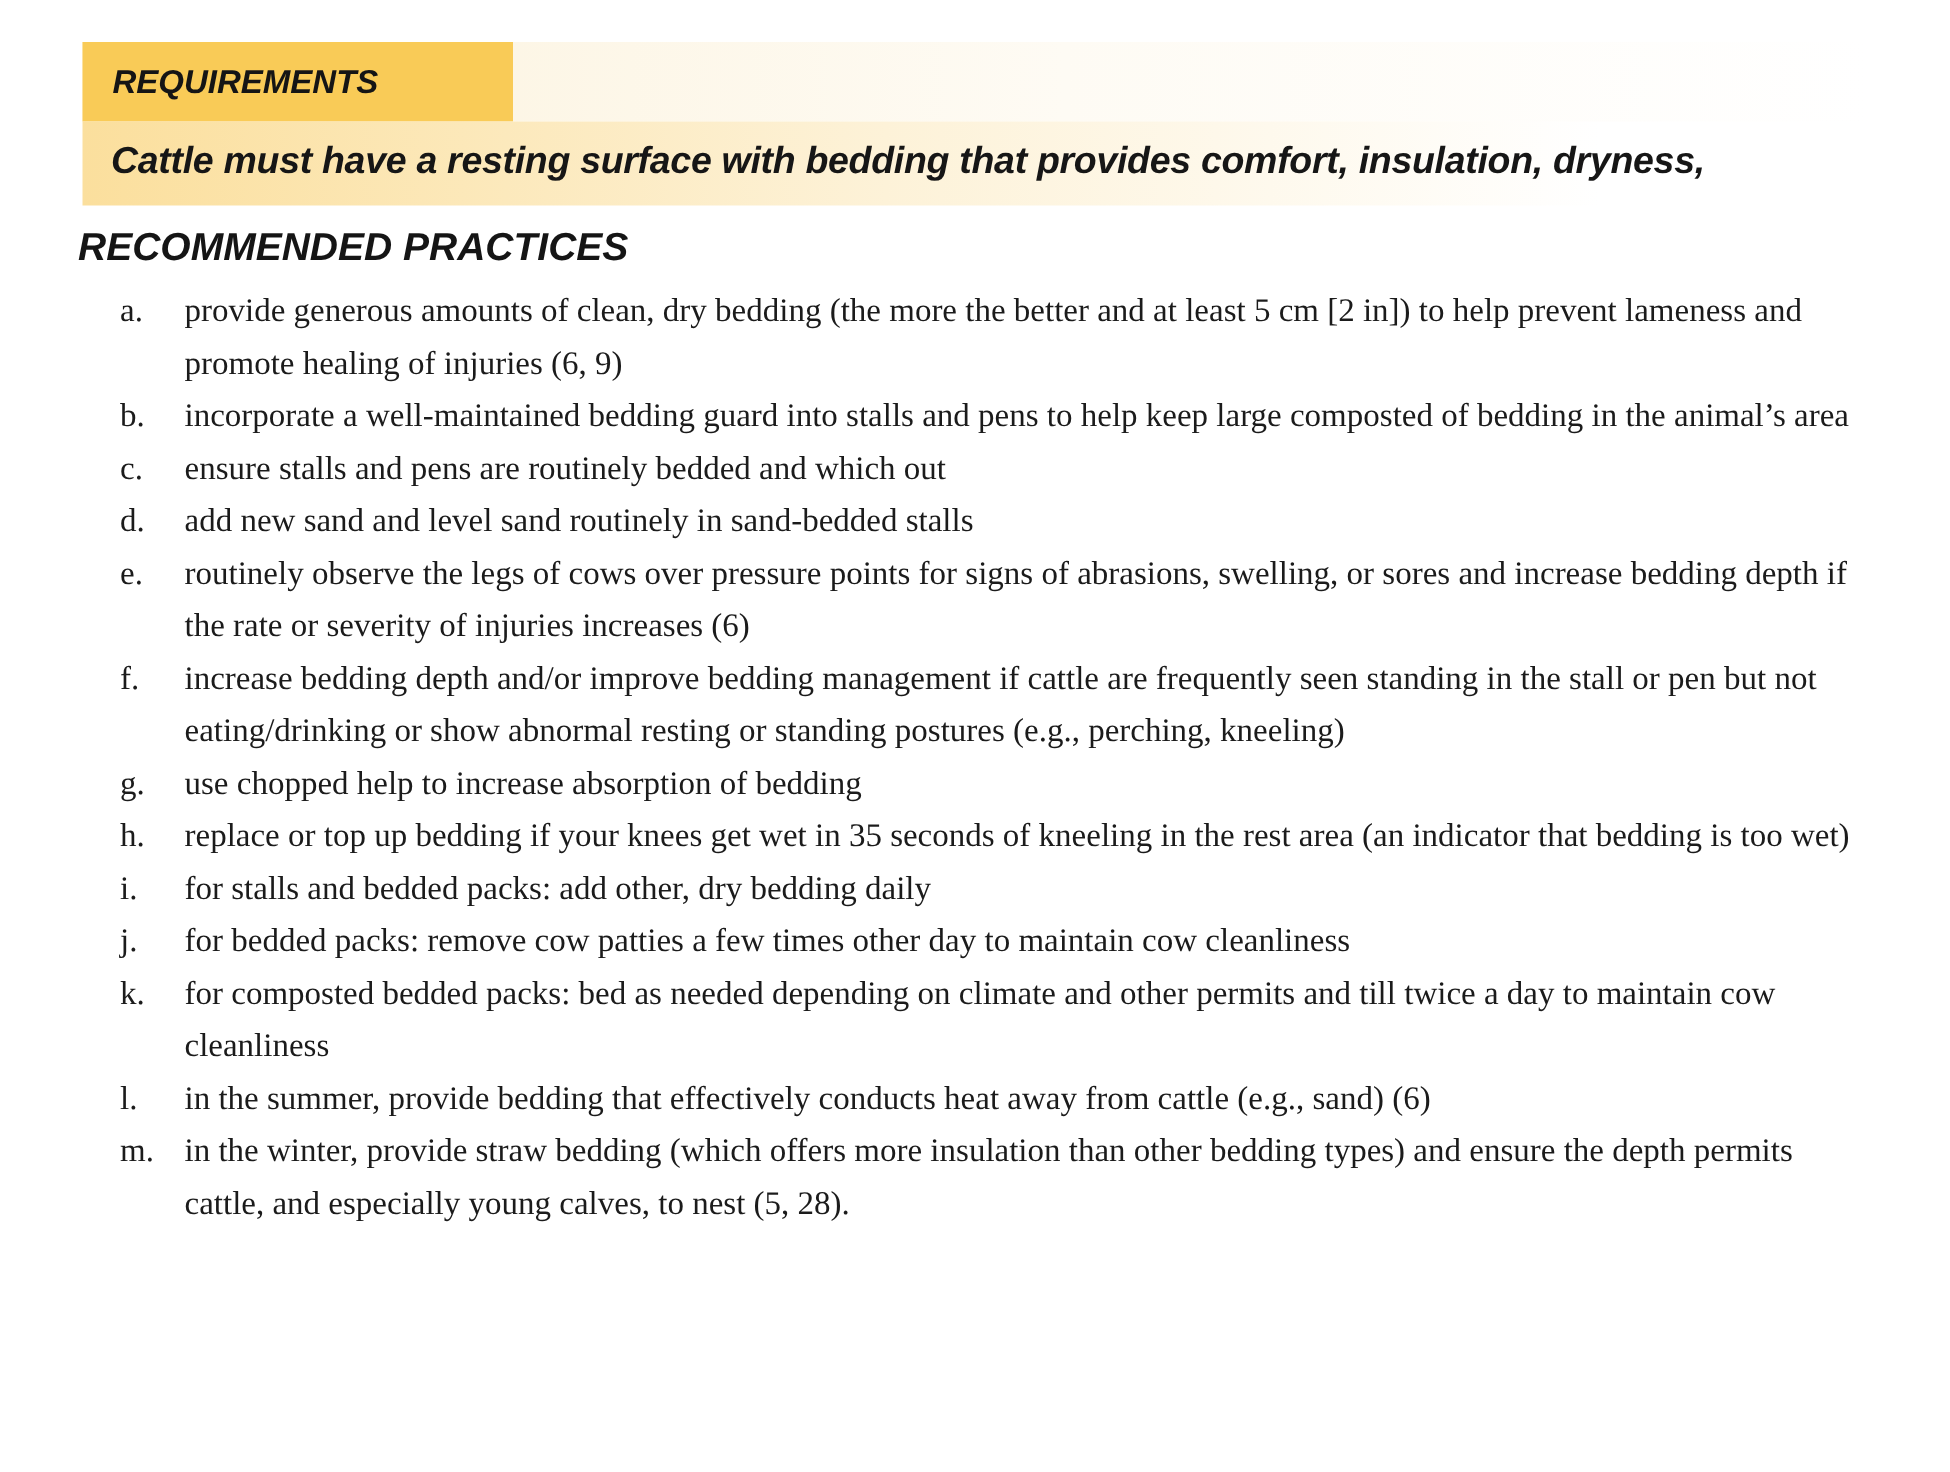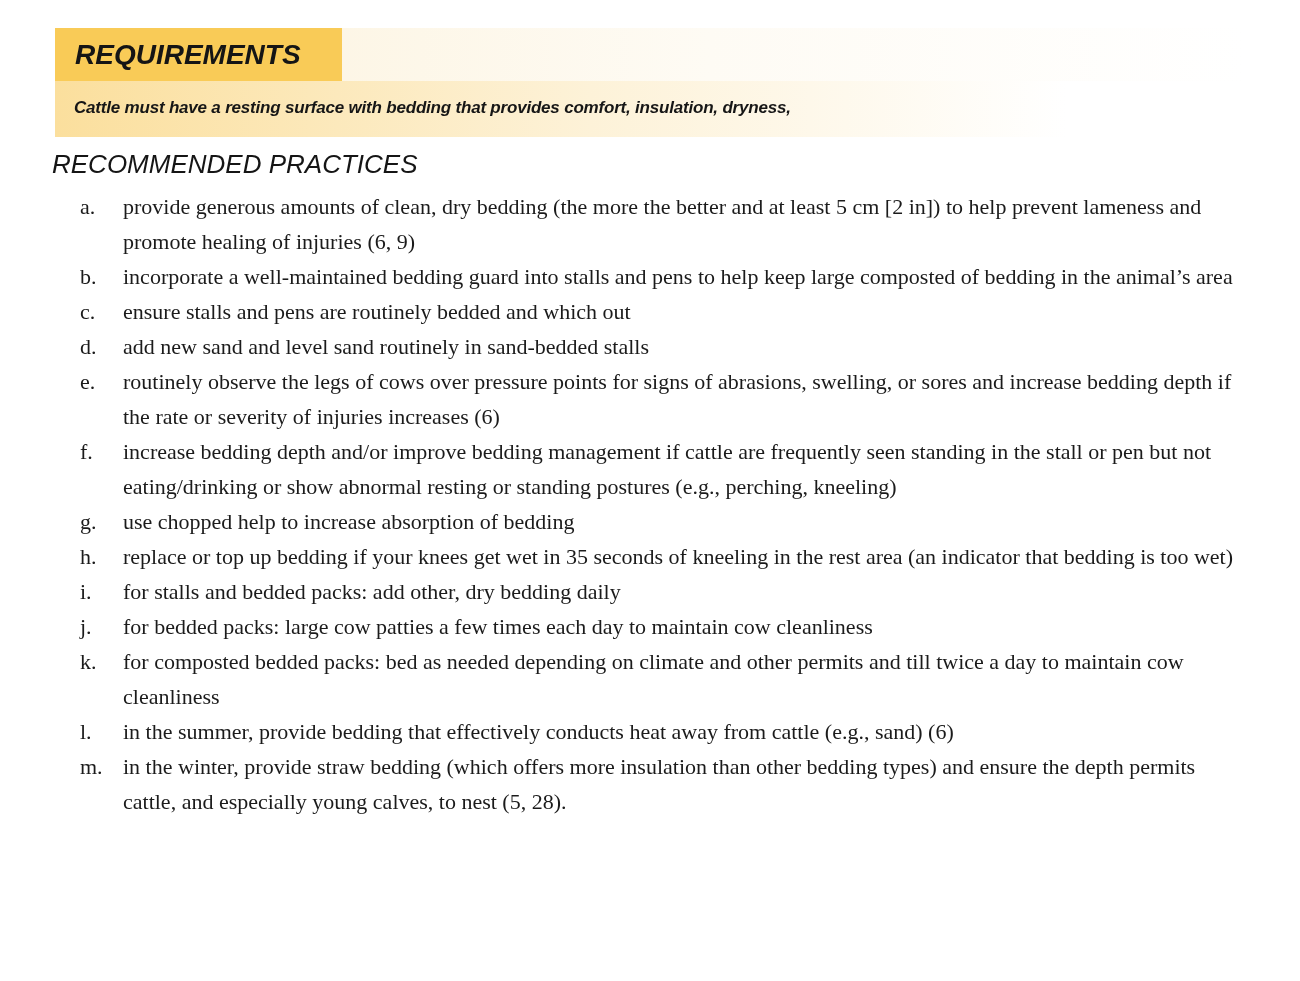--- a/index.html
+++ b/index.html
@@ -26,44 +26,44 @@
     background: #F9CB57;
     display: flex;
     align-items: center;
     box-sizing: border-box;
     padding-left: 20px;
   }
   .badge-heading {
     font-family: "Liberation Sans", sans-serif;
     font-style: italic;
     font-weight: 700;
-    font-size: 28px;
+    font-size: 22px;
     color: #151515;
   }
 
   .statement {
     background: linear-gradient(to right, #FBDF9D 0%, #FDF2D8 45%, rgba(255,255,255,0) 85%);
     padding: 8px 0 11px 19px;
   }
   .statement-line {
     font-family: "Liberation Sans", sans-serif;
     font-style: italic;
     font-weight: 700;
-    font-size: 17px;
+    font-size: 25px;
     line-height: 37px;
     letter-spacing: -0.2px;
     white-space: nowrap;
     color: #161616;
   }
 
   .section-heading {
     margin: 12px 0 9px 52px;
     font-family: "Liberation Sans", sans-serif;
     font-style: italic;
-    font-weight: 400;
+    font-weight: 700;
     font-size: 26px;
     color: #151515;
   }
 
   .practices-list {
     list-style: none;
     margin: 0;
     padding: 0 55px 0 80px;
   }
   .practice-item {
@@ -125,21 +125,21 @@
     <li class="practice-item">
       <span class="practice-letter">h.</span>
       <span class="practice-text">replace or top up bedding if your knees get wet in 35 seconds of kneeling in the rest area (an indicator that bedding is too wet)</span>
     </li>
     <li class="practice-item">
       <span class="practice-letter">i.</span>
       <span class="practice-text">for stalls and bedded packs: add other, dry bedding daily</span>
     </li>
     <li class="practice-item">
       <span class="practice-letter">j.</span>
-      <span class="practice-text">for bedded packs: large cow patties a few times each day to maintain cow cleanliness</span>
+      <span class="practice-text">for bedded packs: remove cow patties a few times other day to maintain cow cleanliness</span>
     </li>
     <li class="practice-item">
       <span class="practice-letter">k.</span>
       <span class="practice-text">for composted bedded packs: bed as needed depending on climate and other permits and till twice a day to maintain cow cleanliness</span>
     </li>
     <li class="practice-item">
       <span class="practice-letter">l.</span>
       <span class="practice-text">in the summer, provide bedding that effectively conducts heat away from cattle (e.g., sand) (6)</span>
     </li>
     <li class="practice-item">

